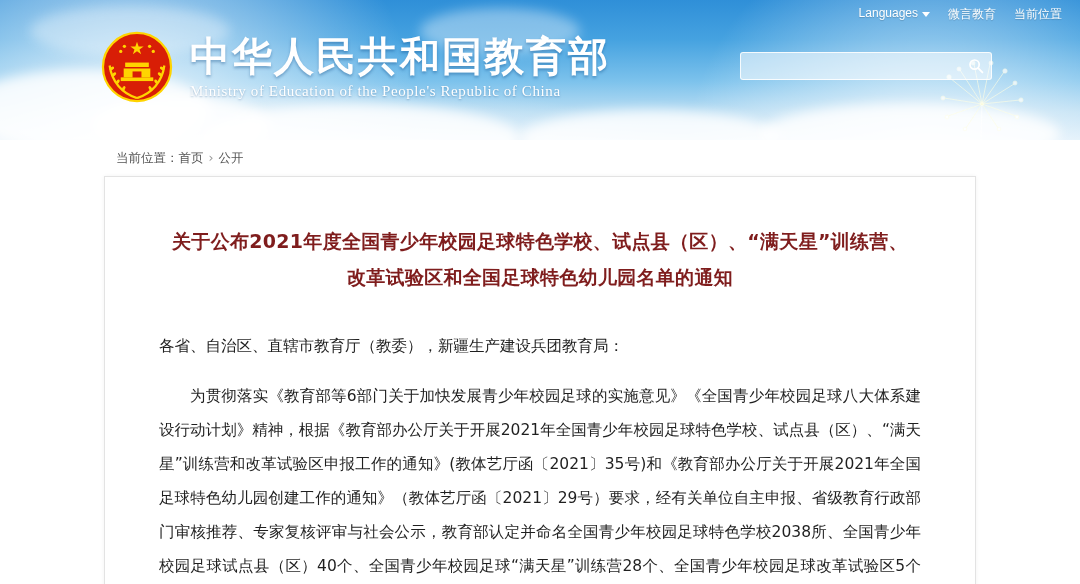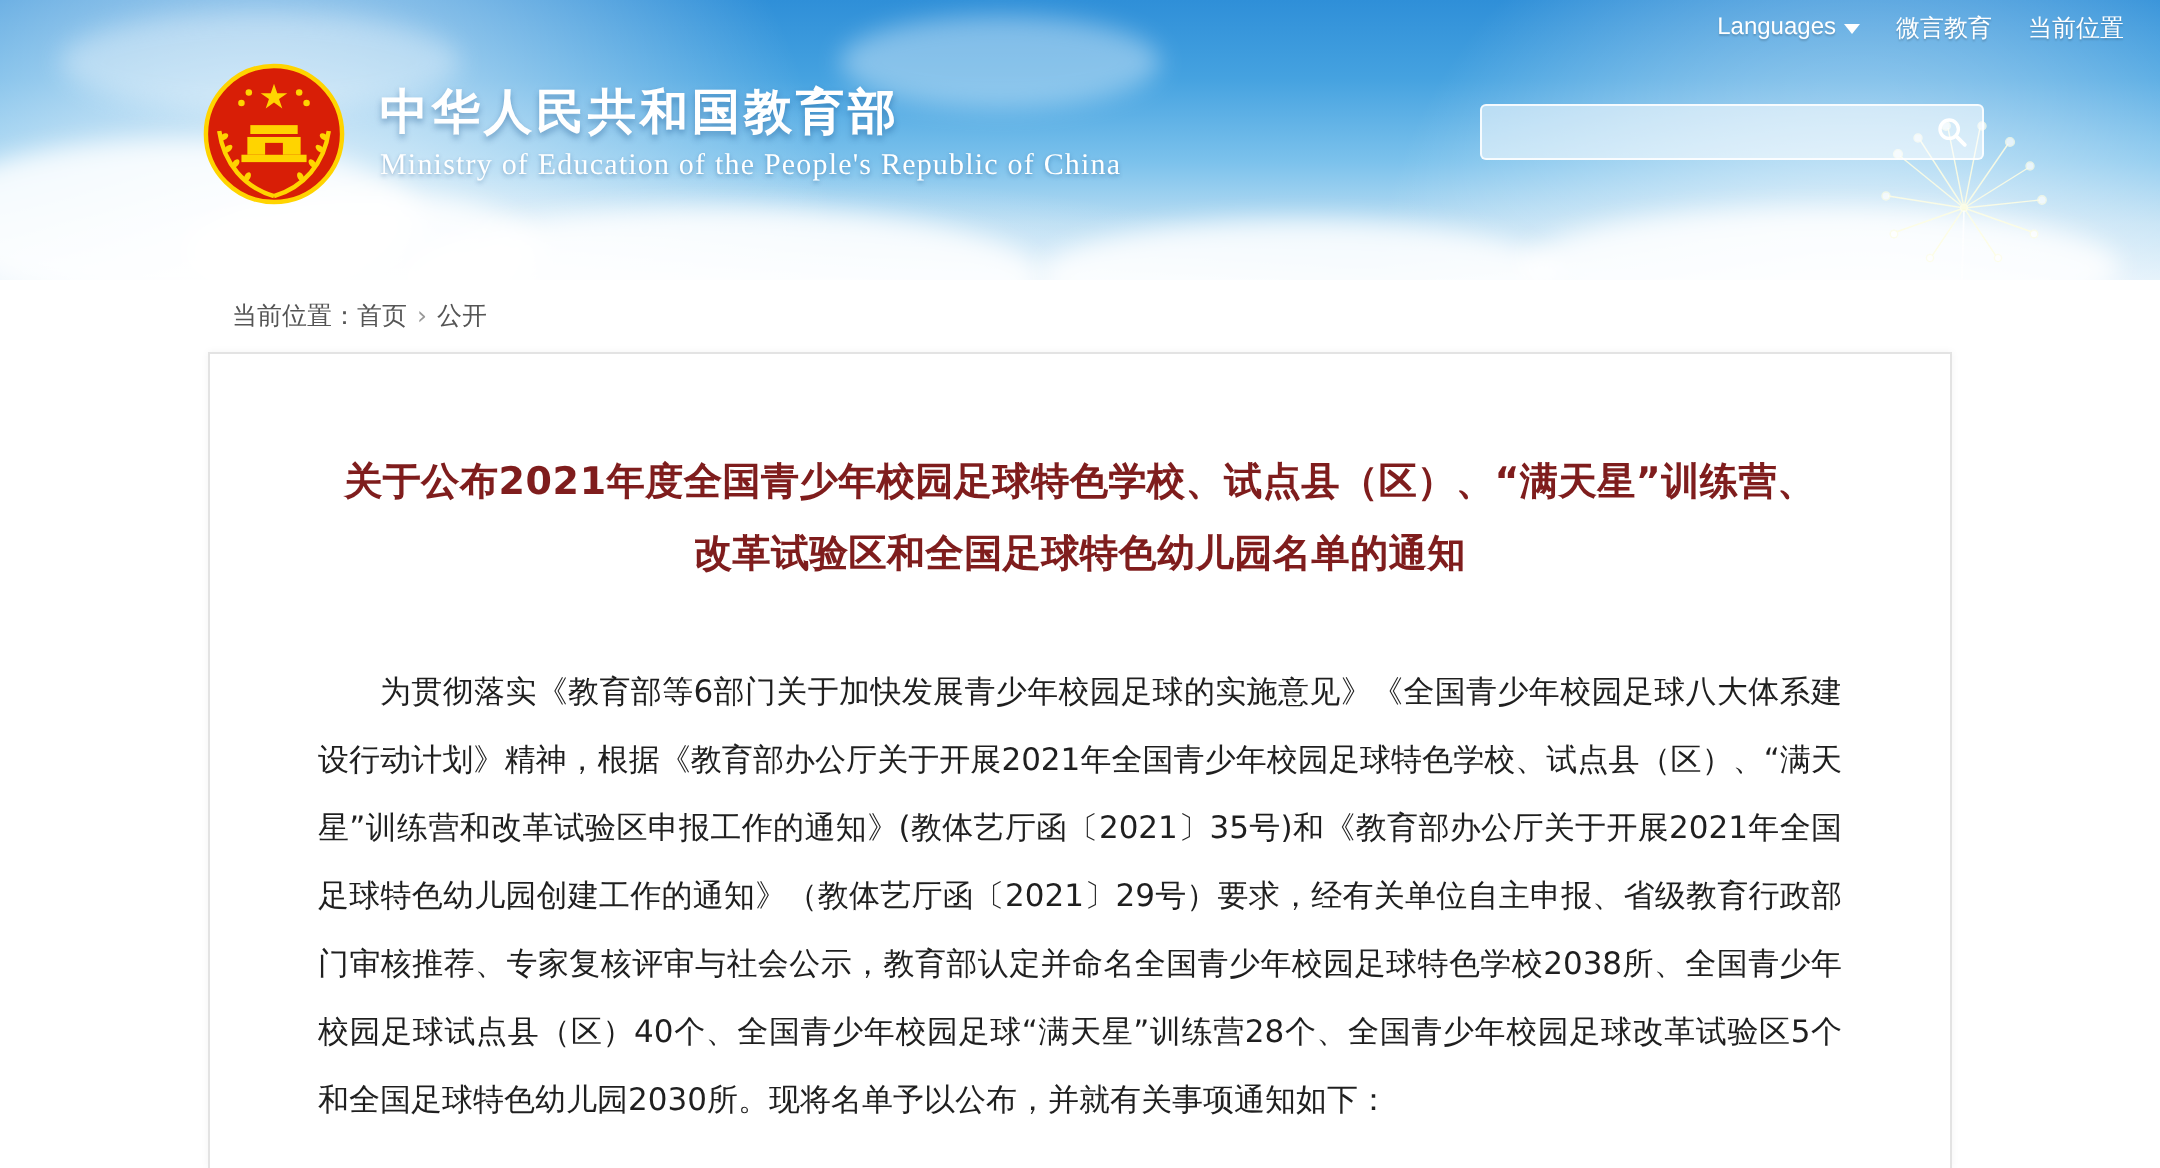--- a/index.html
+++ b/index.html
@@ -97,21 +97,21 @@
   }
   .emblem {
     width: 74px;
     height: 74px;
     position: relative;
     flex: 0 0 auto;
   }
   .brand-text { line-height: 1; }
   .brand-cn {
     font-family: "DejaVu Sans", "Liberation Sans", sans-serif;
-    font-size: 24px;
+    font-size: 40px;
     font-weight: bold;
     color: #ffffff;
     letter-spacing: 2px;
     text-shadow: 0 2px 3px rgba(0,60,120,0.35);
   }
   .brand-en {
     margin-top: 8px;
     font-family: "Liberation Serif", serif;
     font-size: 15px;
     color: #ffffff;
@@ -319,17 +319,18 @@
 
   <div class="crumb-wrap">
     <div class="crumb">
       <span>当前位置：</span><a>首页</a><span class="sep">›</span><a>公开</a>
     </div>
   </div>
 
   <div class="doc-card">
     <div class="doc-title">关于公布2021年度全国青少年校园足球特色学校、试点县（区）、“满天星”训练营、改革试验区和全国足球特色幼儿园名单的通知</div>
     <div class="doc-body">
+      <p>各省、自治区、直辖市教育厅（教委），新疆生产建设兵团教育局：</p>
       <p class="indent">为贯彻落实《教育部等6部门关于加快发展青少年校园足球的实施意见》《全国青少年校园足球八大体系建设行动计划》精神，根据《教育部办公厅关于开展2021年全国青少年校园足球特色学校、试点县（区）、“满天星”训练营和改革试验区申报工作的通知》(教体艺厅函〔2021〕35号)和《教育部办公厅关于开展2021年全国足球特色幼儿园创建工作的通知》（教体艺厅函〔2021〕29号）要求，经有关单位自主申报、省级教育行政部门审核推荐、专家复核评审与社会公示，教育部认定并命名全国青少年校园足球特色学校2038所、全国青少年校园足球试点县（区）40个、全国青少年校园足球“满天星”训练营28个、全国青少年校园足球改革试验区5个和全国足球特色幼儿园2030所。现将名单予以公布，并就有关事项通知如下：</p>
     </div>
   </div>
 
 </div>
 
 </body></html>

